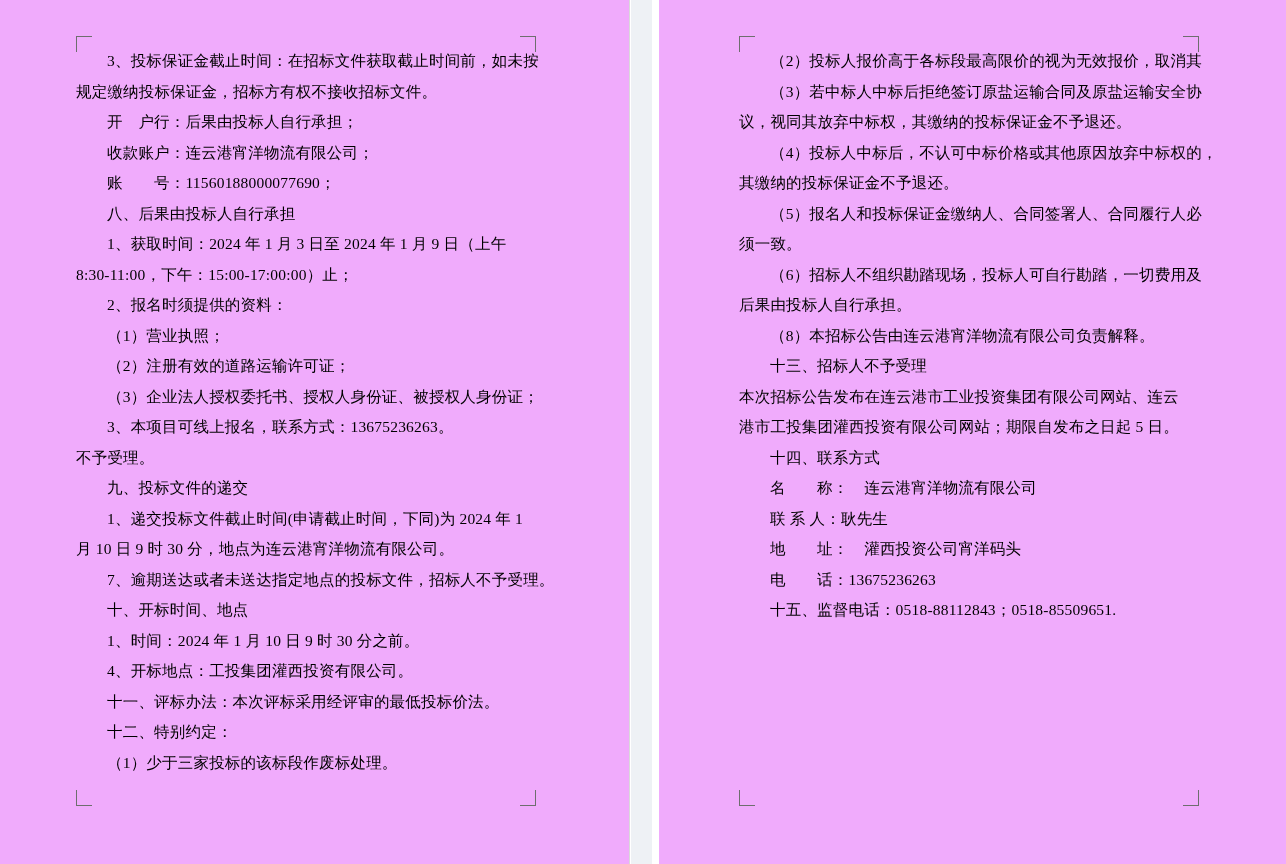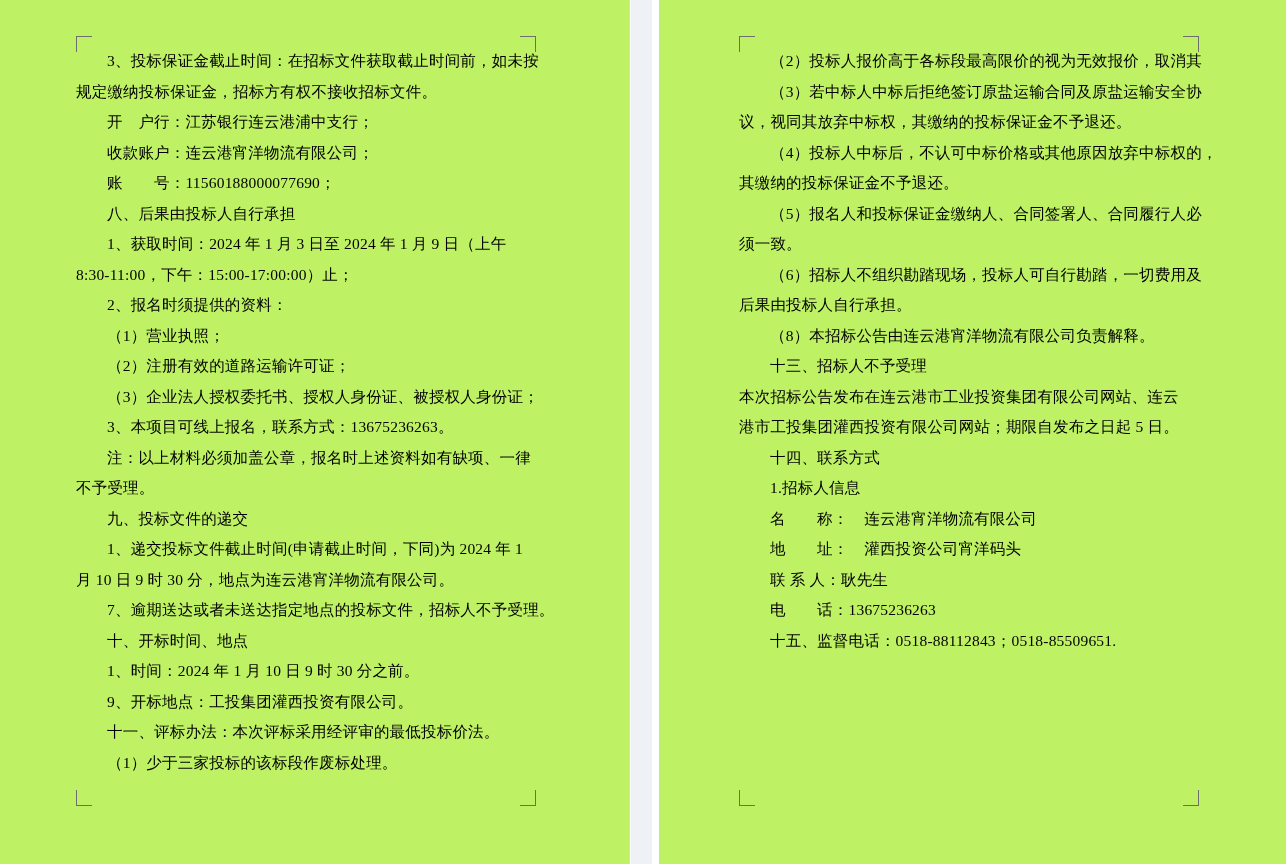--- a/index.html
+++ b/index.html
@@ -18,21 +18,21 @@
     position: relative;
     width: 1286px;
     height: 864px;
     background: #ffffff;
   }
   .page {
     position: absolute;
     top: 0;
     width: 630px;
     height: 864px;
-    background: #bef264;
+    background: #f0abfc;
     box-sizing: border-box;
   }
   .page-left { left: 0; border-right: 1px solid #d9d9d9; }
   .page-right { left: 652px; margin-left: 7px; }
   .gutter {
     position: absolute;
     top: 0;
     left: 631px;
     width: 21px;
     height: 864px;
@@ -87,41 +87,41 @@
 
   <div class="page page-left">
     <div class="mark tl" style="left:76px;  top:36px;"></div>
     <div class="mark tr" style="left:520px; top:36px;"></div>
     <div class="mark bl" style="left:76px;  top:790px;"></div>
     <div class="mark br" style="left:520px; top:790px;"></div>
 
     <div class="content">
       <p class="line indent2">3、投标保证金截止时间：在招标文件获取截止时间前，如未按</p>
       <p class="line">规定缴纳投标保证金，招标方有权不接收招标文件。</p>
-      <p class="line indent2">开　户行：江苏银行连云港浦中支行；</p>
+      <p class="line indent2">开　户行：后果由投标人自行承担；</p>
       <p class="line indent2">收款账户：连云港宵洋物流有限公司；</p>
       <p class="line indent2">账　　号：11560188000077690；</p>
       <p class="line indent2">八、后果由投标人自行承担</p>
       <p class="line indent2">1、获取时间：2024 年 1 月 3 日至 2024 年 1 月 9 日（上午</p>
       <p class="line">8:30-11:00，下午：15:00-17:00:00）止；</p>
       <p class="line indent2">2、报名时须提供的资料：</p>
       <p class="line indent2">（1）营业执照；</p>
       <p class="line indent2">（2）注册有效的道路运输许可证；</p>
       <p class="line indent2">（3）企业法人授权委托书、授权人身份证、被授权人身份证；</p>
       <p class="line indent2">3、本项目可线上报名，联系方式：13675236263。</p>
-      <p class="line indent2">注：以上材料必须加盖公章，报名时上述资料如有缺项、一律</p>
       <p class="line">不予受理。</p>
       <p class="line indent2">九、投标文件的递交</p>
       <p class="line indent2"><span>1、递交投标文件截止时间(申请截止时间，下同)为 <span class="u">2024 年 1</span></span></p>
       <p class="line"><span><span class="u">月 10 日 9 时 30 分</span>，地点为连云港宵洋物流有限公司。</span></p>
       <p class="line indent2">7、逾期送达或者未送达指定地点的投标文件，招标人不予受理。</p>
       <p class="line indent2">十、开标时间、地点</p>
       <p class="line indent2">1、时间：2024 年 1 月 10 日 9 时 30 分之前。</p>
-      <p class="line indent2">9、开标地点：工投集团灌西投资有限公司。</p>
+      <p class="line indent2">4、开标地点：工投集团灌西投资有限公司。</p>
       <p class="line indent2">十一、评标办法：本次评标采用经评审的最低投标价法。</p>
+      <p class="line indent2">十二、特别约定：</p>
       <p class="line indent2">（1）少于三家投标的该标段作废标处理。</p>
     </div>
   </div>
 
   <div class="page page-right">
     <div class="mark tl" style="left:80px;  top:36px;"></div>
     <div class="mark tr" style="left:524px; top:36px;"></div>
     <div class="mark bl" style="left:80px;  top:790px;"></div>
     <div class="mark br" style="left:524px; top:790px;"></div>
 
@@ -133,22 +133,21 @@
       <p class="line">其缴纳的投标保证金不予退还。</p>
       <p class="line indent2">（5）报名人和投标保证金缴纳人、合同签署人、合同履行人必</p>
       <p class="line">须一致。</p>
       <p class="line indent2">（6）招标人不组织勘踏现场，投标人可自行勘踏，一切费用及</p>
       <p class="line">后果由投标人自行承担。</p>
       <p class="line indent2">（8）本招标公告由连云港宵洋物流有限公司负责解释。</p>
       <p class="line indent2">十三、招标人不予受理</p>
       <p class="line"><span>本次招标公告发布在<span class="u">连云港市工业投资集团有限公司网站、连云</span></span></p>
       <p class="line"><span><span class="u">港市工投集团灌西投资有限公司网站；</span>期限自发布之日起 5 日。</span></p>
       <p class="line indent2">十四、联系方式</p>
-      <p class="line indent2">1.招标人信息</p>
       <p class="line indent2">名　　称：　连云港宵洋物流有限公司</p>
+      <p class="line indent2">联 系 人：耿先生</p>
       <p class="line indent2">地　　址：　灌西投资公司宵洋码头</p>
-      <p class="line indent2">联 系 人：耿先生</p>
       <p class="line indent2">电　　话：13675236263</p>
       <p class="line indent2">十五、监督电话：0518-88112843；0518-85509651.</p>
     </div>
   </div>
 
 </div>
 
 </body></html>

